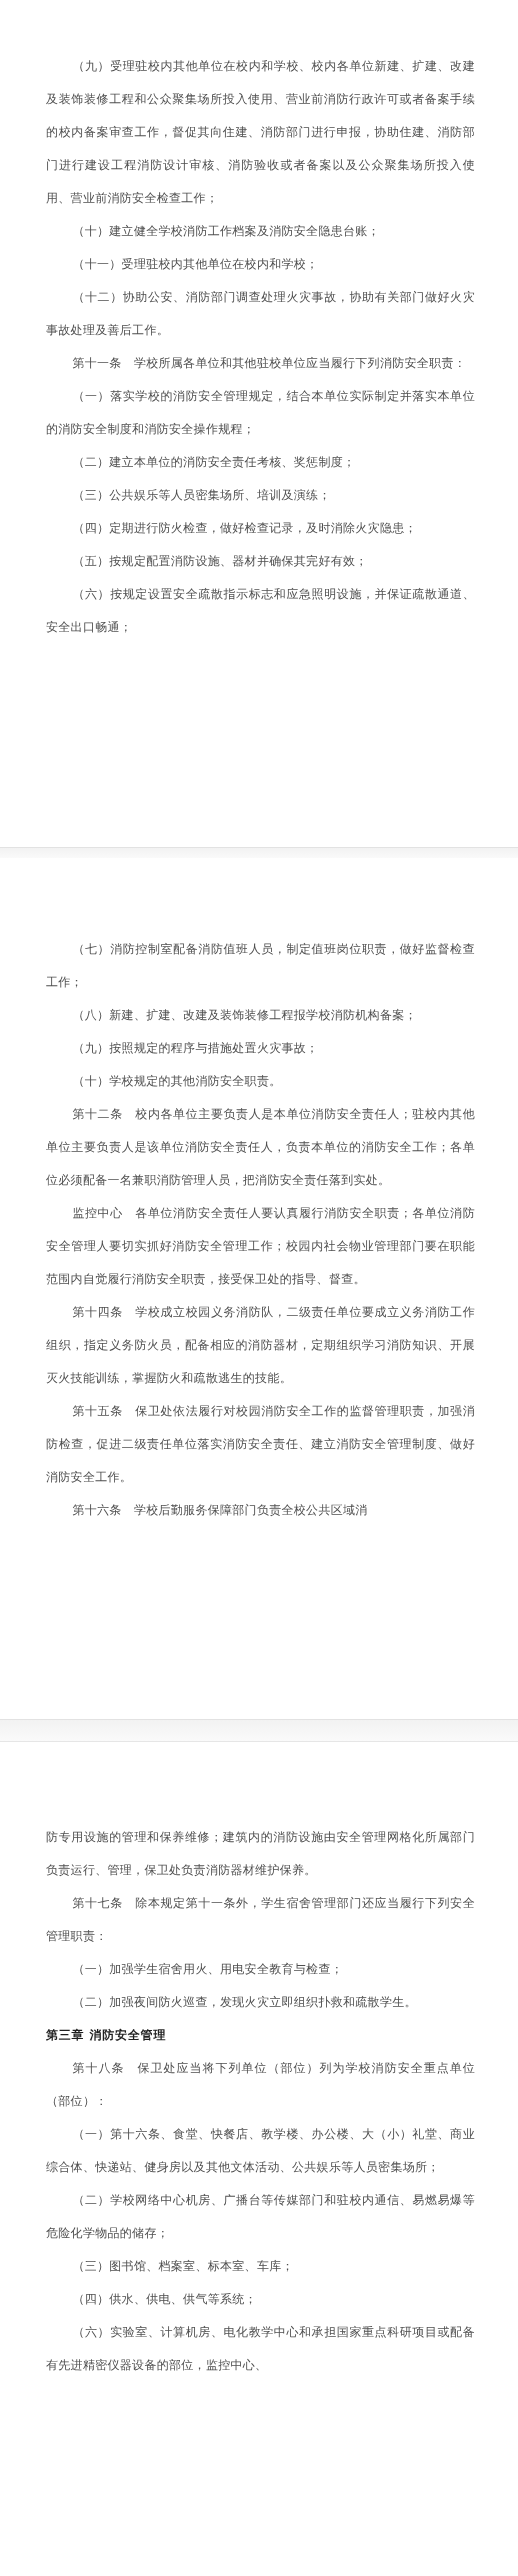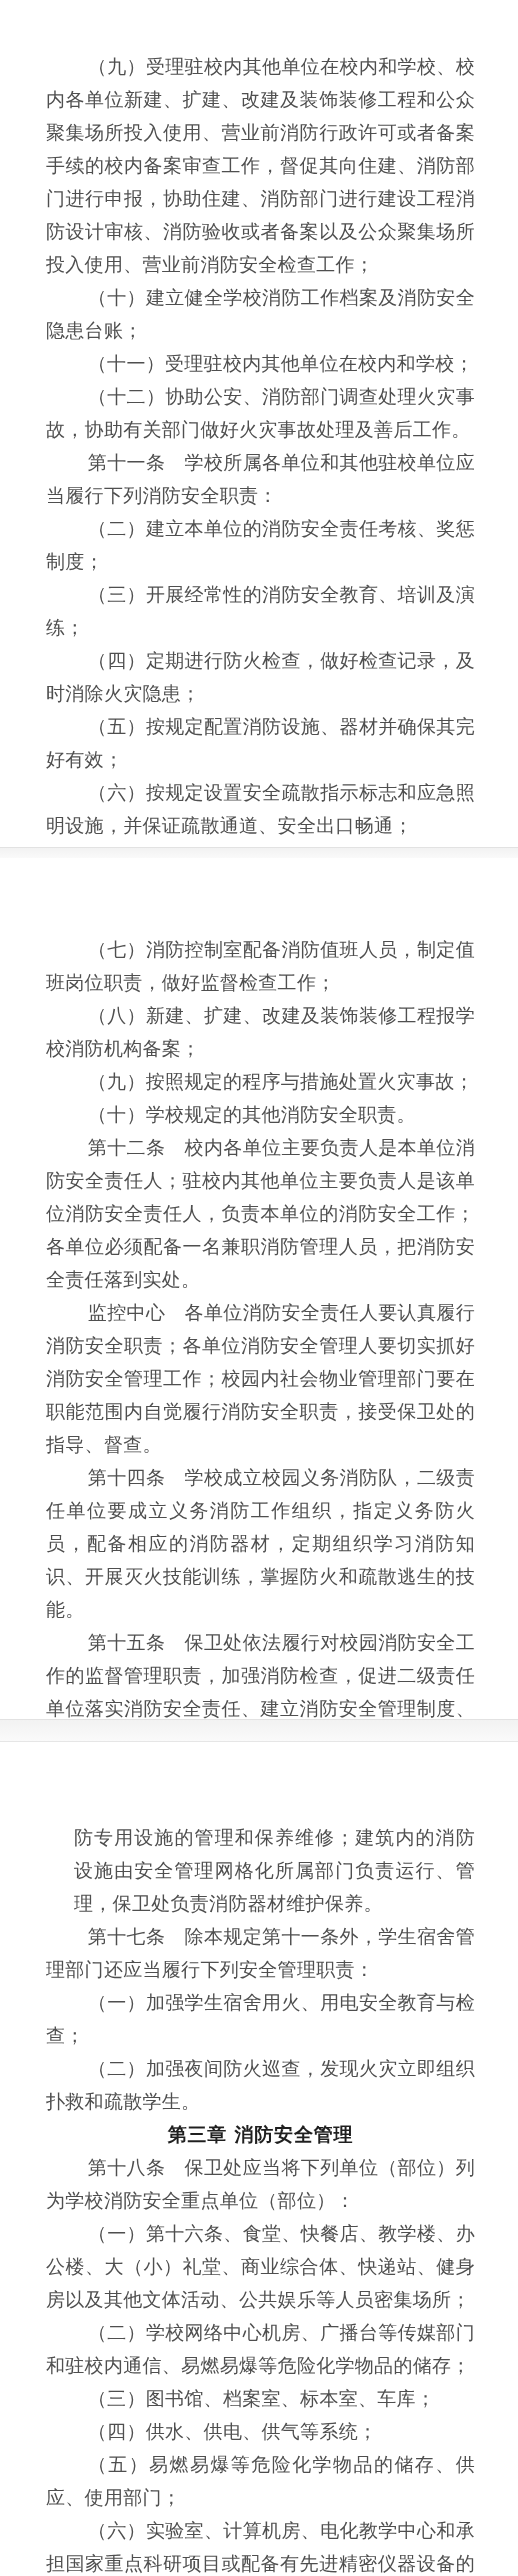--- a/index.html
+++ b/index.html
@@ -26,54 +26,53 @@
   .page-gap {
     width: 518px;
     box-sizing: border-box;
     border-top: 1.7px solid #e2e2e2;
     background: linear-gradient(to bottom, #f2f2f2, #fafafa);
   }
   .gap-1 { height: 11px; }
   .gap-2 { height: 22.6px; border-bottom: 1.7px solid #e6e6e6; }
   .para {
     margin: 0;
-    font-size: 19px;
+    font-size: 12px;
     line-height: 33px;
     color: #4f4f4f;
     text-align: justify;
     text-indent: 2.2em;
     letter-spacing: 0.3px;
     font-weight: normal;
   }
   .para.continuation {
     text-indent: 0;
-    margin-left: 28px;
   }
   .para.heading {
     text-indent: 0;
-    text-align: center;
     font-weight: bold;
     color: #1f1f1f;
     font-family: "DejaVu Sans", "Liberation Sans", sans-serif;
     letter-spacing: 0.8px;
   }
 </style>
 </head>
 <body>
 
 <div class="doc-viewer">
 
   <div class="page page-1" id="page-0">
       <p class="para body">（九）受理驻校内其他单位在校内和学校、校内各单位新建、扩建、改建及装饰装修工程和公众聚集场所投入使用、营业前消防行政许可或者备案手续的校内备案审查工作，督促其向住建、消防部门进行申报，协助住建、消防部门进行建设工程消防设计审核、消防验收或者备案以及公众聚集场所投入使用、营业前消防安全检查工作；</p>
       <p class="para body">（十）建立健全学校消防工作档案及消防安全隐患台账；</p>
       <p class="para body">（十一）受理驻校内其他单位在校内和学校；</p>
       <p class="para body">（十二）协助公安、消防部门调查处理火灾事故，协助有关部门做好火灾事故处理及善后工作。</p>
       <p class="para body">第十一条　学校所属各单位和其他驻校单位应当履行下列消防安全职责：</p>
+      <p class="para body">（一）落实学校的消防安全管理规定，结合本单位实际制定并落实本单位的消防安全制度和消防安全操作规程；</p>
       <p class="para body">（二）建立本单位的消防安全责任考核、奖惩制度；</p>
-      <p class="para body">（三）开展经常性的消防安全教育、培训及演练；</p>
+      <p class="para body">（三）公共娱乐等人员密集场所、培训及演练；</p>
       <p class="para body">（四）定期进行防火检查，做好检查记录，及时消除火灾隐患；</p>
       <p class="para body">（五）按规定配置消防设施、器材并确保其完好有效；</p>
       <p class="para body">（六）按规定设置安全疏散指示标志和应急照明设施，并保证疏散通道、安全出口畅通；</p>
     </div>
 
   <div class="page-gap gap-1"></div>
 
   <div class="page page-2" id="page-1">
       <p class="para body">（七）消防控制室配备消防值班人员，制定值班岗位职责，做好监督检查工作；</p>
       <p class="para body">（八）新建、扩建、改建及装饰装修工程报学校消防机构备案；</p>
@@ -92,18 +91,17 @@
       <p class="para continuation">防专用设施的管理和保养维修；建筑内的消防设施由安全管理网格化所属部门负责运行、管理，保卫处负责消防器材维护保养。</p>
       <p class="para body">第十七条　除本规定第十一条外，学生宿舍管理部门还应当履行下列安全管理职责：</p>
       <p class="para body">（一）加强学生宿舍用火、用电安全教育与检查；</p>
       <p class="para body">（二）加强夜间防火巡查，发现火灾立即组织扑救和疏散学生。</p>
       <p class="para heading">第三章 消防安全管理</p>
       <p class="para body">第十八条　保卫处应当将下列单位（部位）列为学校消防安全重点单位（部位）：</p>
       <p class="para body">（一）第十六条、食堂、快餐店、教学楼、办公楼、大（小）礼堂、商业综合体、快递站、健身房以及其他文体活动、公共娱乐等人员密集场所；</p>
       <p class="para body">（二）学校网络中心机房、广播台等传媒部门和驻校内通信、易燃易爆等危险化学物品的储存；</p>
       <p class="para body">（三）图书馆、档案室、标本室、车库；</p>
       <p class="para body">（四）供水、供电、供气等系统；</p>
-      <p class="para body">（五）易燃易爆等危险化学物品的储存、供应、使用部门；</p>
       <p class="para body">（六）实验室、计算机房、电化教学中心和承担国家重点科研项目或配备有先进精密仪器设备的部位，监控中心、</p>
     </div>
 
 </div>
 
 
 </body></html>

